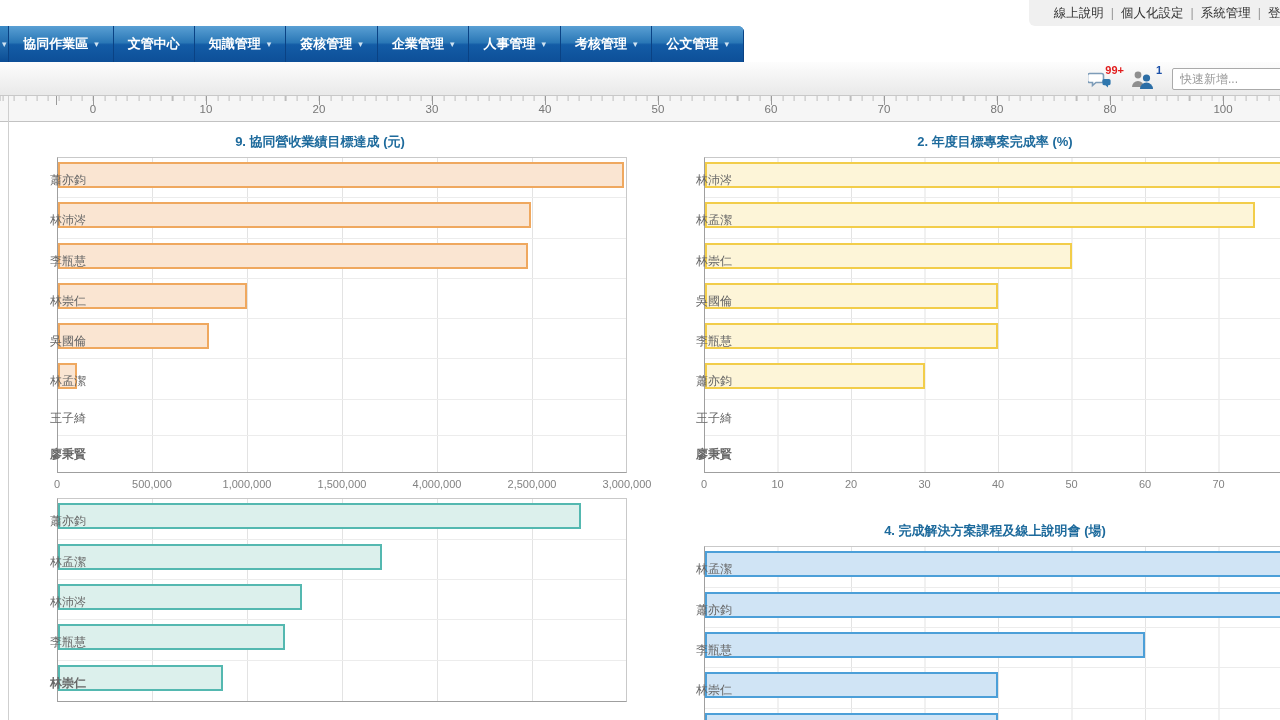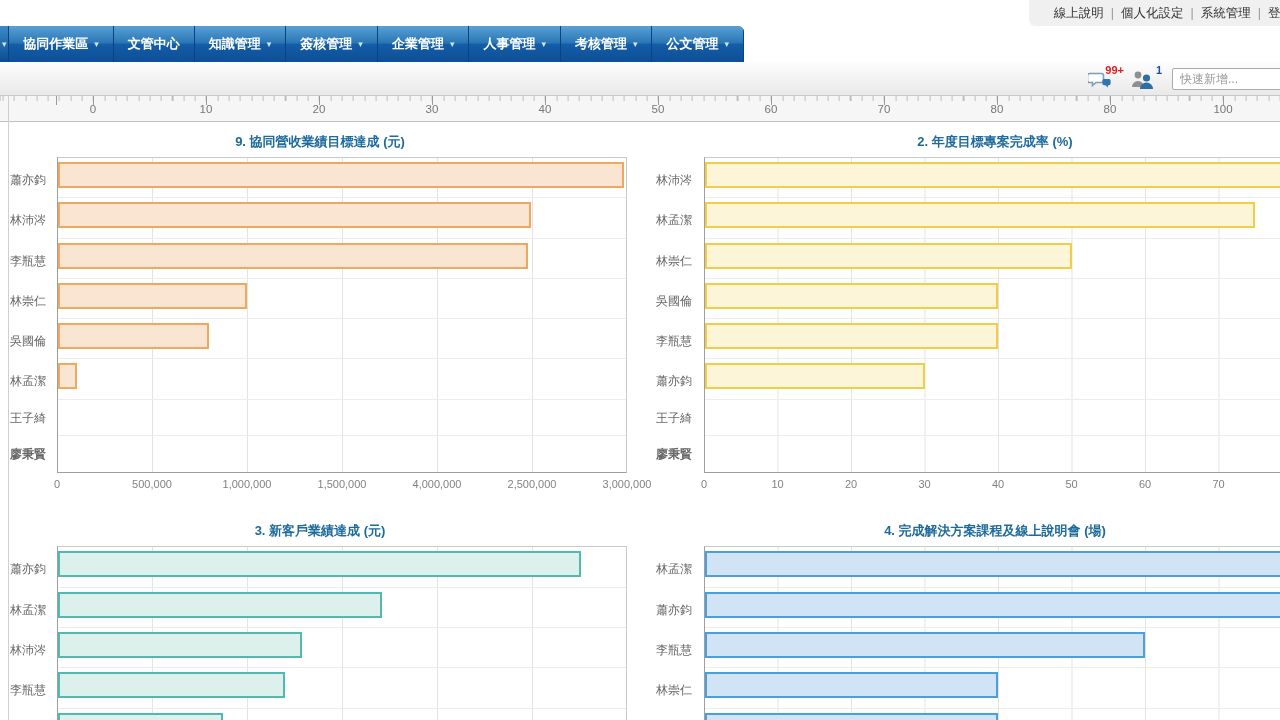--- a/index.html
+++ b/index.html
@@ -59,21 +59,21 @@
   .col-right { left:655px; width:790px; }
   .chart-title { height:20px; margin:11px 0 4px; text-align:center;
     font-size:13px; font-weight:bold; color:#1d6a9c; }
   .col-right .chart-title { width:680px; }
   .chart-gap .chart-title { margin-top:24px; }
   .plot { position:relative; border:1px solid #c9c9c9; border-left-color:#9f9f9f;
     border-bottom-color:#9f9f9f; background-color:#fff; background-repeat:repeat-x; }
   .row { position:relative; height:36.3px; border-bottom:1px solid #ececec; }
   .row:last-child { border-bottom:none;font-weight:bold; }
   .row-label { position:absolute; top:0; height:36.3px; line-height:36.3px;
-    font-size:12px; color:#666; white-space:nowrap; }
+    font-size:12px; color:#666; white-space:nowrap;padding-left:40px; }
   .bar { margin-top:4px; height:26px; border:2px solid; }
   .x-axis { position:relative; height:22px; margin-top:3px; }
   .x-axis span { position:absolute; top:2px; transform:translateX(-50%);
     font-size:11px; color:#828282; white-space:nowrap; }
 </style>
 </head>
 <body>
 
 <div class="topbar">
   <div class="topbar-links">
@@ -207,21 +207,20 @@
         <span style="left: 0%;">0</span>
         <span style="left: 16.6667%;">500,000</span>
         <span style="left: 33.3333%;">1,000,000</span>
         <span style="left: 50%;">1,500,000</span>
         <span style="left: 66.6667%;">4,000,000</span>
         <span style="left: 83.3333%;">2,500,000</span>
         <span style="left: 100%;">3,000,000</span>
       </div>
   </section>
   <section class="chart chart-gap" id="chart-2">
-    <div class="chart-title">3. 新客戶業績達成 (元)</div>
     <div class="plot" style="width: 570px; margin-left: 48px; background-image: linear-gradient(90deg, transparent calc(100% - 1px), rgb(227, 227, 227) 0px); background-size: 95px 100%;">
         <div class="row">
           <div class="row-label" style="left: -48px;">蕭亦鈞</div>
           <div class="bar" style="width: 92%; background-color: rgb(220, 240, 236); border-color: rgb(84, 184, 176);"></div>
         </div>
         <div class="row">
           <div class="row-label" style="left: -48px;">林孟潔</div>
           <div class="bar" style="width: 57%; background-color: rgb(220, 240, 236); border-color: rgb(84, 184, 176);"></div>
         </div>
         <div class="row">

